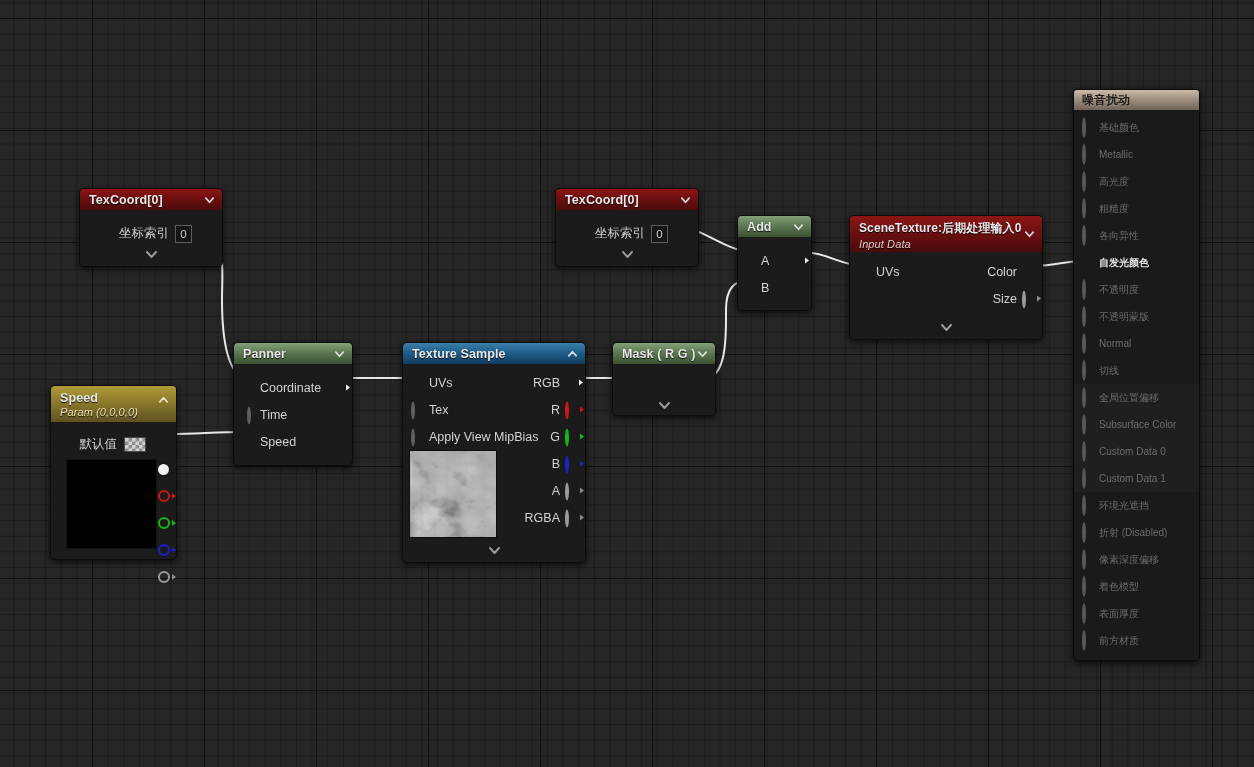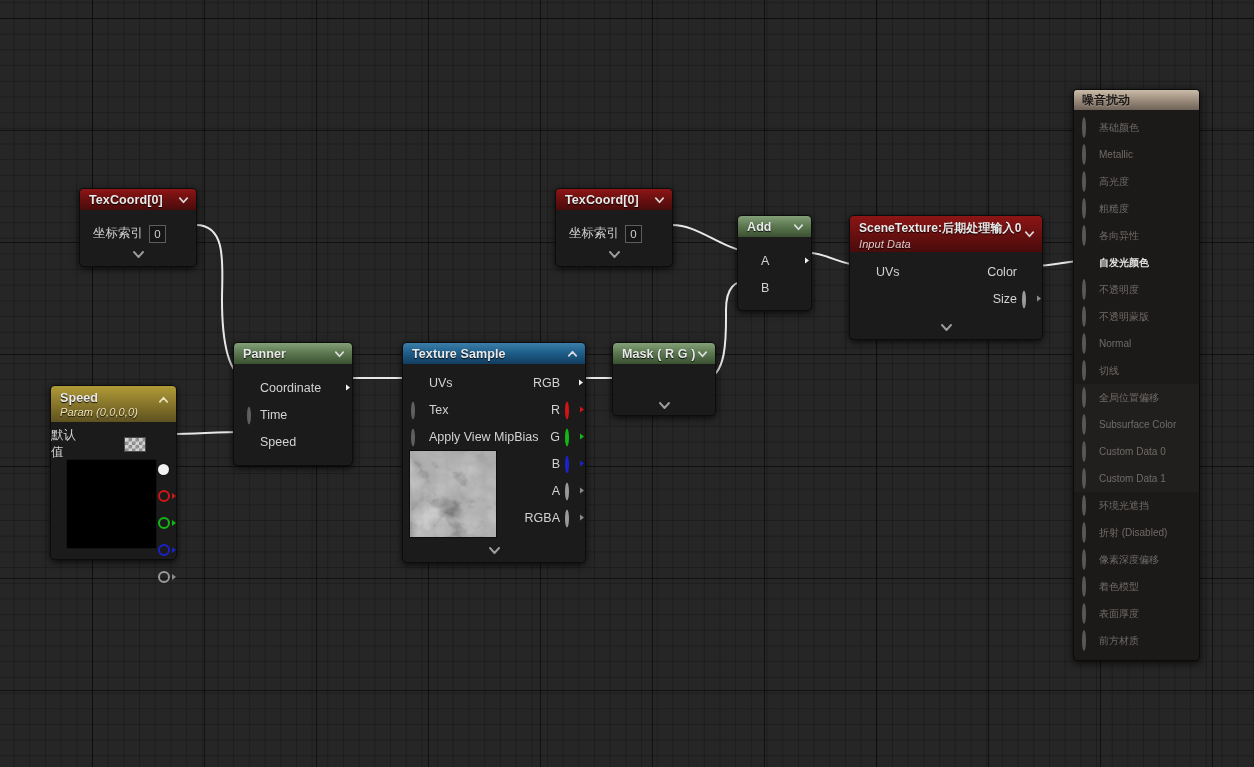--- a/index.html
+++ b/index.html
@@ -99,30 +99,30 @@
     width: 0; height: 0;
     border-left: 4px solid #8a8a8a;
     border-top: 3.2px solid transparent;
     border-bottom: 3.2px solid transparent;
   }
   .arrowlet.a-red   { border-left-color: #cf1616; }
   .arrowlet.a-green { border-left-color: #14b814; }
   .arrowlet.a-blue  { border-left-color: #1a23c9; }
 
   
-  .texcoord { width: 118px; }
+  .texcoord { width: 144px; }
   .tc-row { display: flex; align-items: center; justify-content: flex-end; height: 27px; position: relative; padding-right: 30px; }
   .tc-row .lbl { font-size: 12.5px; color: #d0d0d0; margin-right: 6px; }
   .tc-box {
     width: 17px; height: 18px; border: 1px solid #5d5d5d; background: #161616;
     color: #cfcfcf; font-size: 11.5px; line-height: 16px; text-align: center;
   }
 
   
-  .speed-val-row { display: flex; align-items: center; justify-content: flex-end; height: 24px; position: relative; padding-right: 30px; gap: 29px; }
+  .speed-val-row { display: flex; align-items: center; justify-content: flex-end; height: 24px; position: relative; padding-right: 30px; }
   .speed-val-row .lbl { font-size: 12.5px; color: #d0d0d0; margin-right: 7px; }
   .swatch {
     width: 22px; height: 15px; border: 1px solid #4a4a4a;
     background-image:
       linear-gradient(45deg, #8a8a8a 25%, transparent 25%, transparent 75%, #8a8a8a 75%),
       linear-gradient(45deg, #8a8a8a 25%, #d2d2d2 25%, #d2d2d2 75%, #8a8a8a 75%);
     background-size: 7px 7px;
     background-position: 0 0, 3.5px 3.5px;
   }
   .preview-black {

